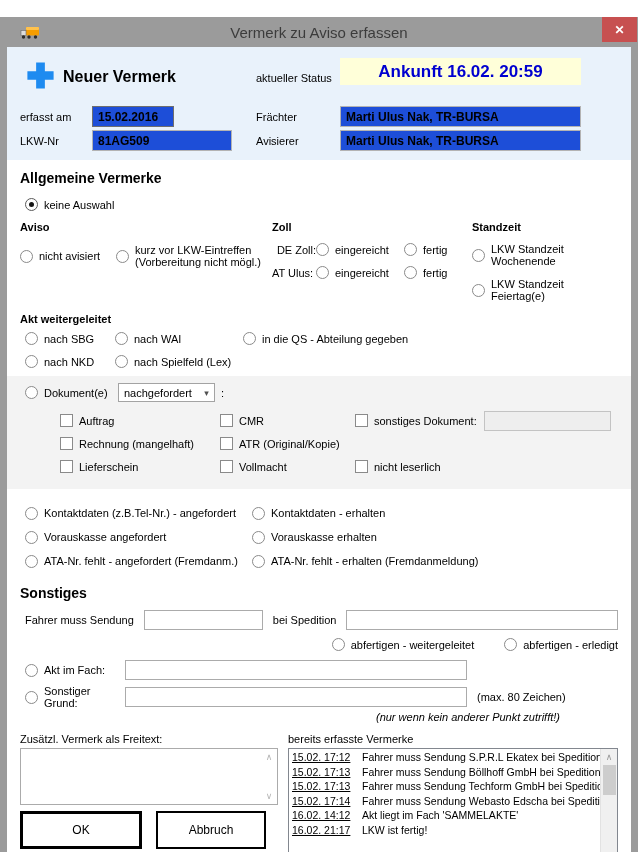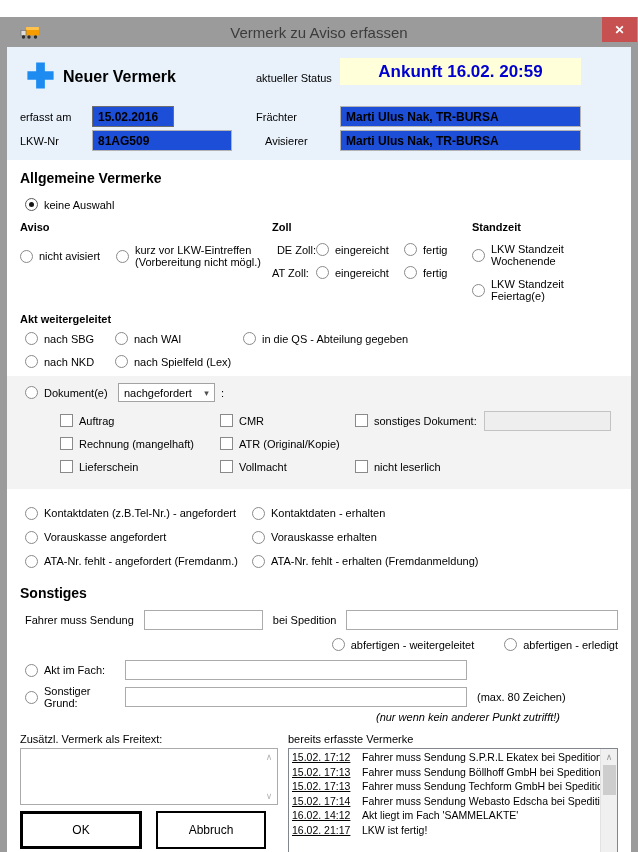--- a/index.html
+++ b/index.html
@@ -121,21 +121,21 @@
       <div class="status-label">aktueller Status</div>
       <div class="status-box">Ankunft 16.02. 20:59</div>
 
       <div class="hlabel" style="left:13px; top:64px;">erfasst am</div>
       <div class="hfield focus" style="left:85px; top:59px; width:82px;">15.02.2016</div>
       <div class="hlabel" style="left:249px; top:64px;">Frächter</div>
       <div class="hfield" style="left:333px; top:59px; width:241px;">Marti Ulus Nak, TR-BURSA</div>
 
       <div class="hlabel" style="left:13px; top:88px;">LKW-Nr</div>
       <div class="hfield" style="left:85px; top:83px; width:140px;">81AG509</div>
-      <div class="hlabel" style="left:258px; top:88px;">Avisierer</div>
+      <div class="hlabel" style="left:249px; top:88px;">Avisierer</div>
       <div class="hfield" style="left:333px; top:83px; width:241px;">Marti Ulus Nak, TR-BURSA</div>
     </div>
 
     <div class="content">
 
       <div class="sec-h" style="margin-top:10px;">Allgemeine Vermerke</div>
 
       <div class="opt" style="margin-top:12px; margin-left:5px;">
         <span class="radio sel"></span>
         <span>keine Auswahl</span>
@@ -166,21 +166,21 @@
             <div class="opt" style="width:88px;">
               <span class="radio"></span>
               <span>eingereicht</span>
             </div>
             <div class="opt">
               <span class="radio"></span>
               <span>fertig</span>
             </div>
           </div>
           <div class="row" style="margin-top:10px;">
-            <span style="width:44px;">AT Zoll:</span>
+            <span style="width:44px;">AT Ulus:</span>
             <div class="opt" style="width:88px;">
               <span class="radio"></span>
               <span>eingereicht</span>
             </div>
             <div class="opt">
               <span class="radio"></span>
               <span>fertig</span>
             </div>
           </div>
         </div>

